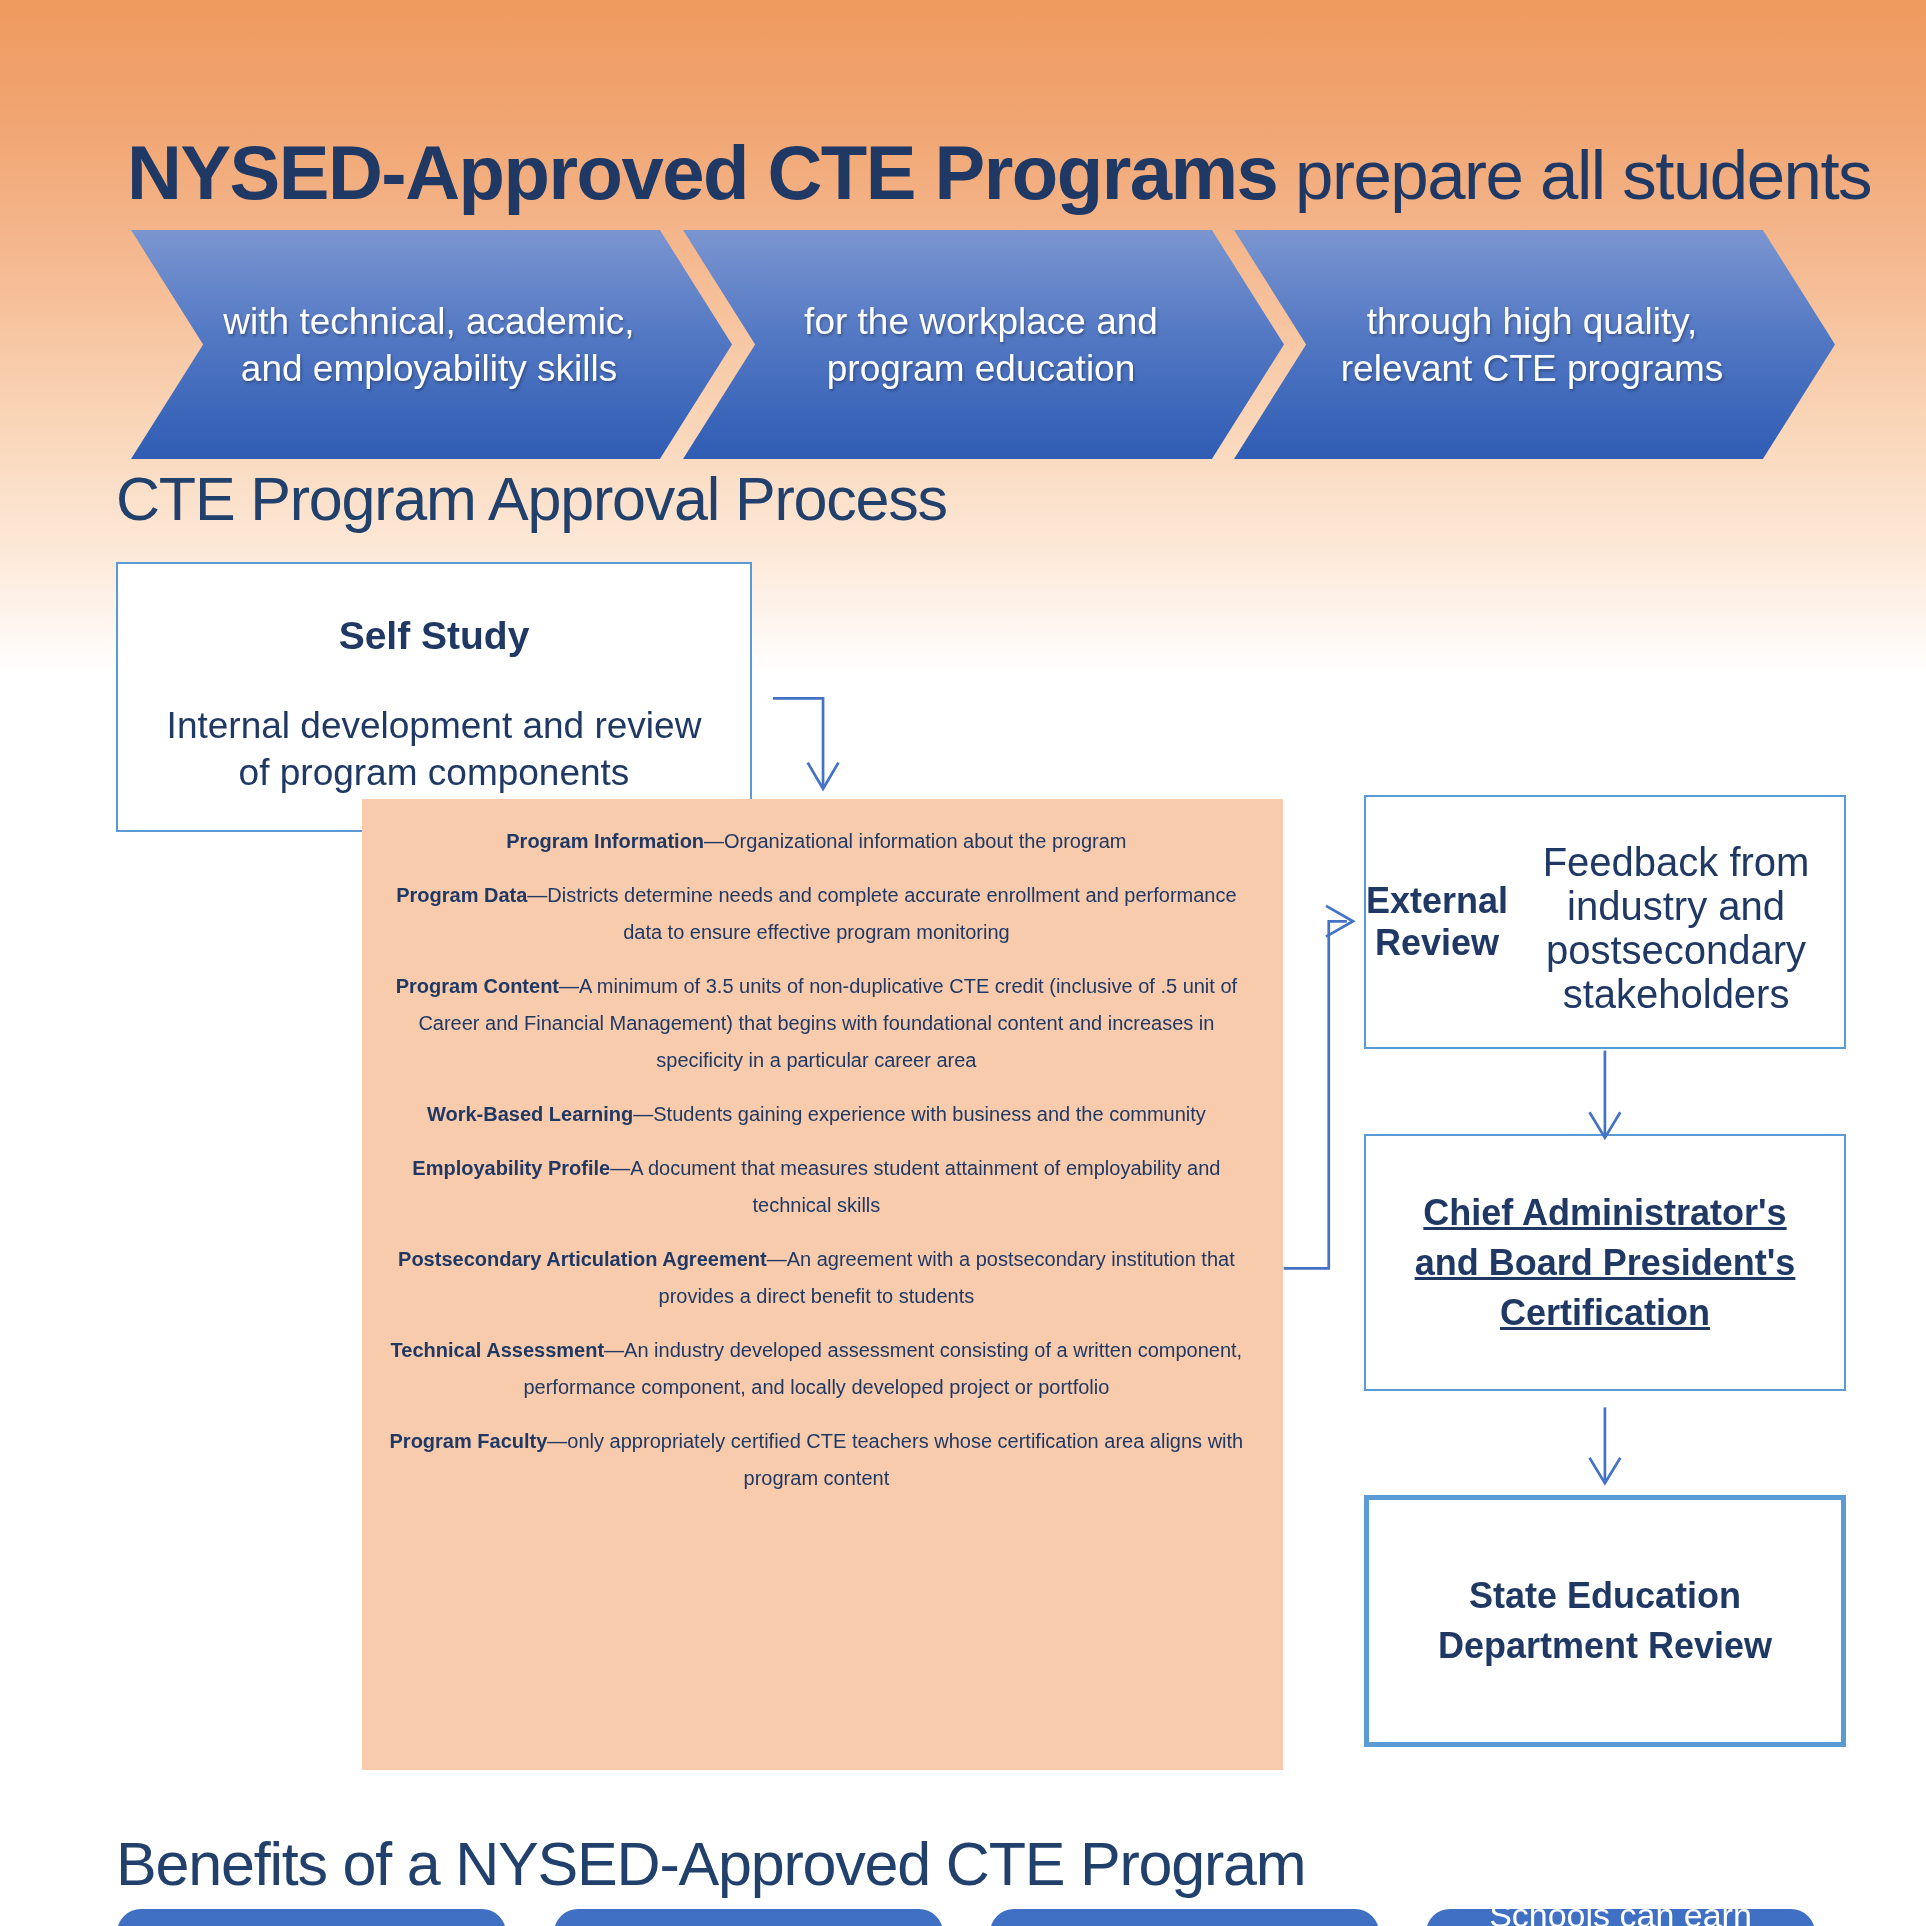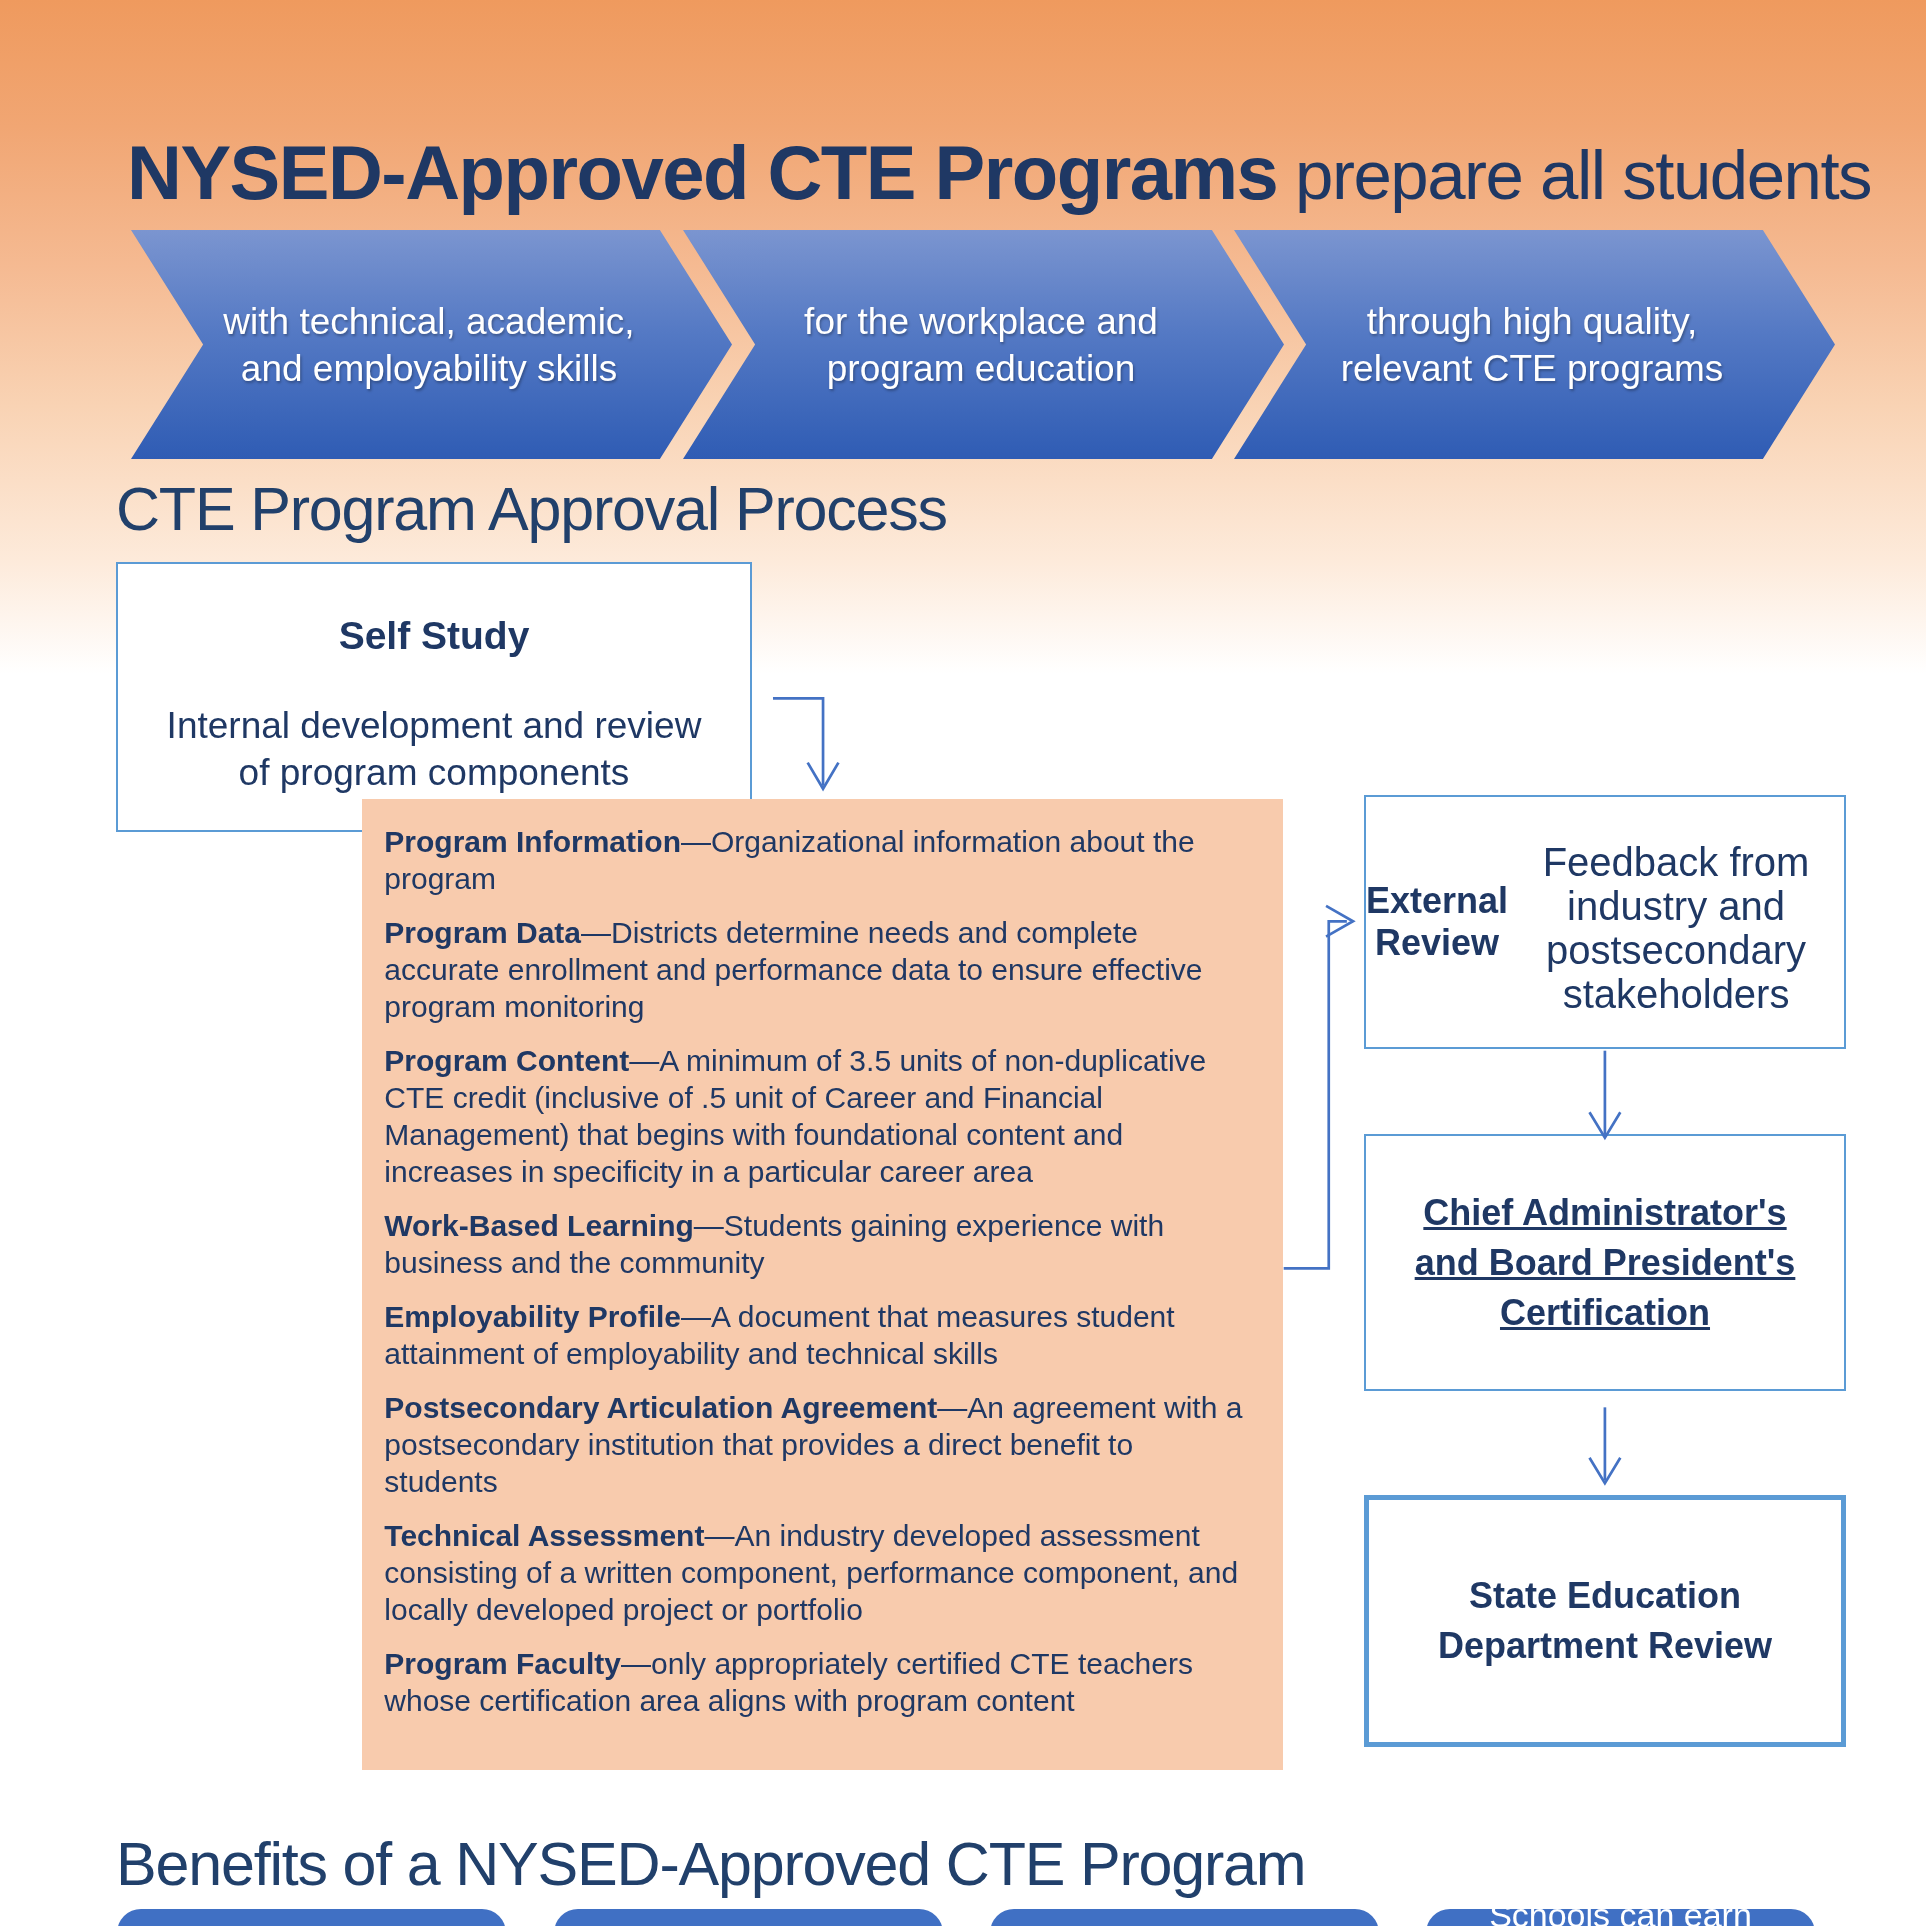--- a/index.html
+++ b/index.html
@@ -25,36 +25,36 @@
     filter:drop-shadow(5.4px 6.2px 4.6px rgba(130,75,35,.40));
   }
   .chevron .chev-label{
     color:#fff; font-size:37px; line-height:47px; text-align:center;
     padding:0 96px 0 91px; text-shadow:1.2px 1.5px 2.7px rgba(0,0,0,.30);
   }
   #chevron-1{left:131px;} #chevron-2{left:683px;} #chevron-3{left:1234px;}
 
   
   .section-heading{font-size:61px; font-weight:400; color:#21406B; letter-spacing:-1.2px; white-space:nowrap;}
-  #approval-heading{left:116px; top:474px;}
+  #approval-heading{left:116px; top:464px;}
   #benefits-heading{left:116px; top:1829px;}
 
   
   #self-study-box{
     left:116px; top:562px; width:636px; height:270px; background:#fff;
     border:2.3px solid #5B9BD5; box-sizing:border-box; text-align:center;
   }
   #self-study-title{margin-top:50px; font-size:39px; font-weight:bold;}
   #self-study-body{margin:44px auto 0; width:570px; font-size:37px; line-height:47px;}
 
   #components-panel{
     left:362px; top:799px; width:921px; height:971px; background:#F8CBAD;
     box-sizing:border-box; padding:24px 18.5px 15.4px 22.3px;
   }
-  #components-panel p{margin:0 16px 17px 0; font-size:30px; line-height:37px; color:#1F3864;}
+  #components-panel p{margin:0 16px 17px 0; font-size:20px; line-height:37px; color:#1F3864;text-align:center;}
   #components-panel b{font-weight:bold;}
 
   .flow-box{
     left:1364px; width:482px; background:#fff; border:2.3px solid #5B9BD5;
     box-sizing:border-box; text-align:center; display:flex; 
     align-items:center; justify-content:center; color:#1F3864;
   }
   #external-review-box{top:795px; height:254px;}
   #external-review-box .box-title{font-size:36px; font-weight:bold;}
   #external-review-box .box-body{margin-top:11.6px; font-size:40px; line-height:44px; padding:0 27px;}

